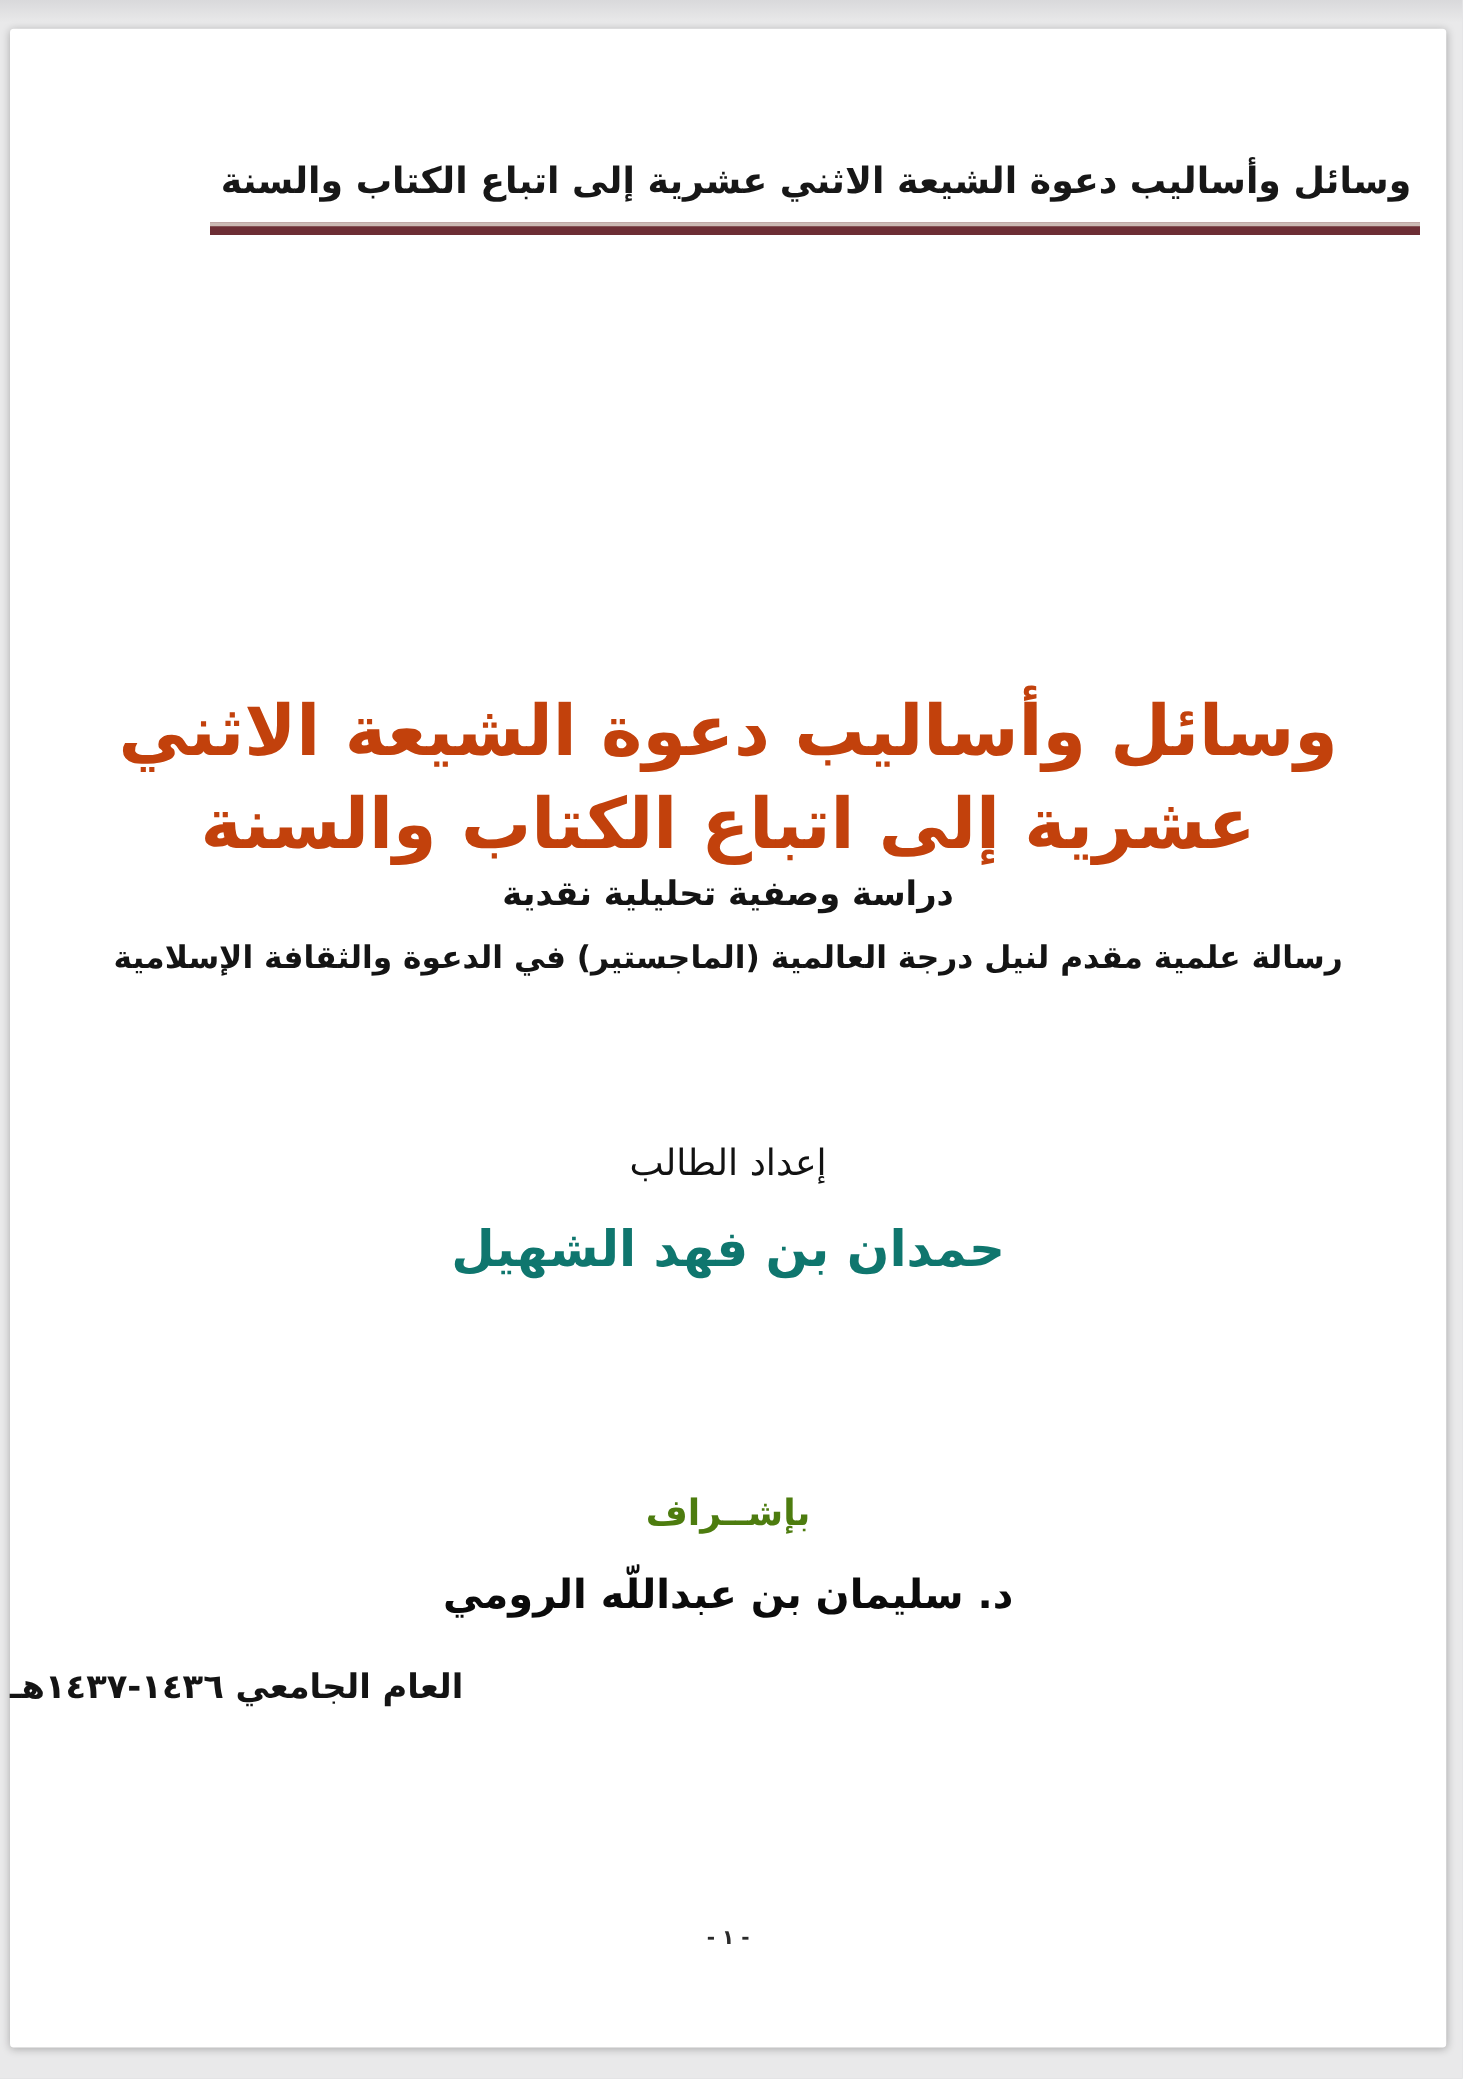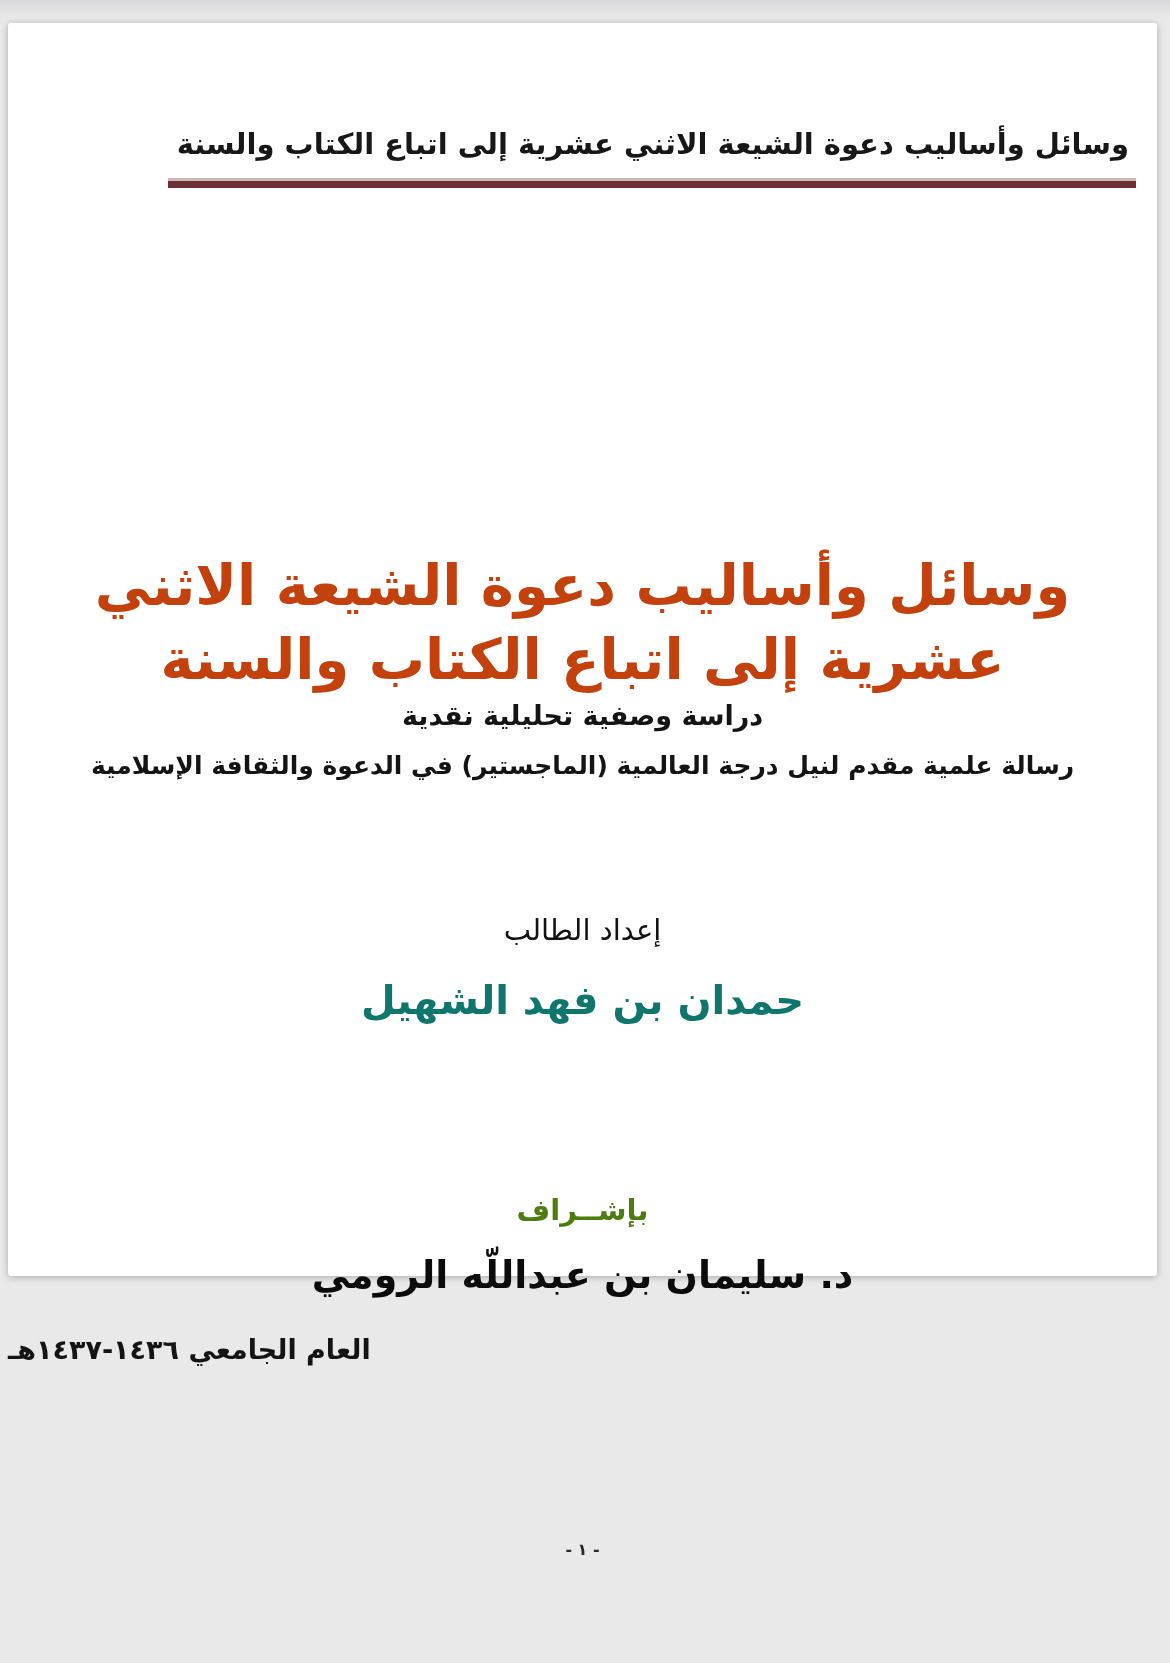--- a/index.html
+++ b/index.html
@@ -13,21 +13,21 @@
     width: 1170px;
     height: 1663px;
     background: linear-gradient(180deg, #d9d9db 0%, #e9e9ea 18px, #e9e9ea 100%);
     overflow: hidden;
   }
   .page {
     position: absolute;
     left: 8px;
     top: 23px;
     width: 1149px;
-    height: 1253px;
+    height: 1615px;
     background: #ffffff;
     border-radius: 3px;
     box-shadow: 0 1px 7px rgba(0,0,0,0.28);
   }
   .abs { position: absolute; left: 0; right: 0; }
   .rtl { direction: rtl; unicode-bidi: plaintext; }
 
   .running-header {
     top: 98px;
     right: 28px;
@@ -93,21 +93,21 @@
     top: 1165px;
     text-align: center;
     font-size: 29px;
     font-weight: bold;
     color: #4d7c0f;
     line-height: 44px;
   }
   .supervisor-name {
     top: 1223px;
     text-align: center;
-    font-size: 38px;
+    font-size: 32px;
     font-weight: 900;
     color: #0b0b0b;
     line-height: 58px;
   }
   .academic-year {
     top: 1306px;
     text-align: left;
     font-size: 27px;
     font-weight: bold;
     color: #141414;

